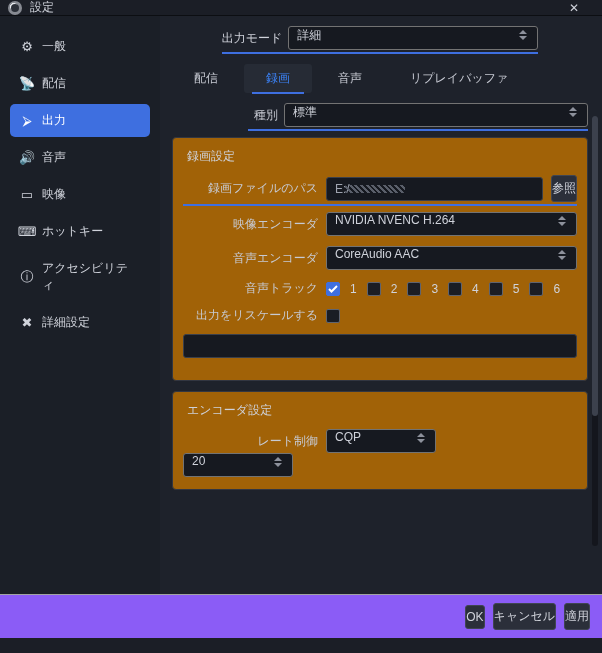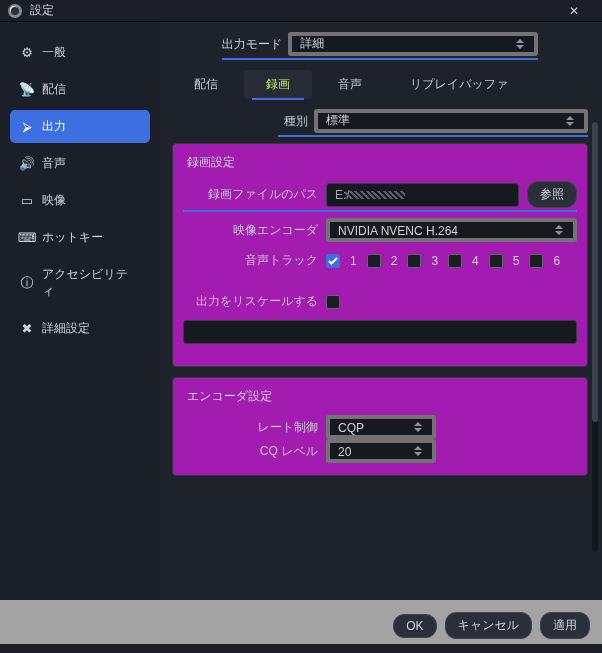--- a/index.html
+++ b/index.html
@@ -1,53 +1,53 @@
 <!DOCTYPE html>
 <html><head>
 <meta charset="utf-8">
 <style>
 *{box-sizing:border-box;margin:0;padding:0;font-family:"Meiryo","Yu Gothic",sans-serif}
 body{width:602px;height:653px;background:#1b1e26;color:#d0d3db;font-size:12px;overflow:hidden}
-.titlebar{height:22px;background:#1b1e26;display:flex;align-items:center;padding:0 8px;border-bottom:1px solid #0c0e12}
+.titlebar{height:16px;background:#1b1e26;display:flex;align-items:center;padding:0 8px;border-bottom:1px solid #0c0e12}
 .tb-logo{width:14px;height:14px;border-radius:50%;background:radial-gradient(circle at 40% 40%,#e7e9ee 30%,#878a92 31%);margin-right:8px;position:relative}
 .tb-logo:after{content:"";position:absolute;inset:3px;border-radius:50%;background:#2b2f38}
 .tb-title{flex:1;color:#cfd2da}
 .tb-close{width:40px;height:28px;display:flex;align-items:center;justify-content:center;color:#cfd2da;cursor:pointer}
 .main{display:flex;height:578px;background:#1e222b}
 .sidebar{width:160px;background:#1b1f27;padding:14px 10px}
 .side-item{display:flex;align-items:center;gap:8px;padding:8px 10px;border-radius:5px;margin-bottom:4px;color:#d0d3db;cursor:pointer}
 .side-item.active{background:#3e6fe0;color:#fff}
 .side-ico{width:14px;height:14px;display:flex;align-items:center;justify-content:center;font-size:13px}
 .content{flex:1;display:flex;flex-direction:column;padding:10px 14px 0 12px;gap:10px}
 .row{display:flex;align-items:center;gap:8px}
 .row .lab{flex:0 0 135px;text-align:right;color:#c7cad3}
-.select{flex:1;background:#161920;border:4px solid #737373;border-radius:3px;height:24px;display:flex;align-items:flex-end;padding:0 8px;position:relative;color:#cfd2da}
+.select{flex:1;background:#161920;border:1px solid #737373;border-radius:3px;height:24px;display:flex;align-items:flex-start;padding:0 8px;position:relative;color:#cfd2da}
 .select.dis{color:#6b707c}
 .select .sp{position:absolute;right:6px;top:3px;width:12px;display:flex;flex-direction:column;gap:2px}
 .select .sp:before,.select .sp:after{content:"";width:0;height:0;border-left:4px solid transparent;border-right:4px solid transparent}
 .select .sp:before{border-bottom:4px solid #8d919c}
 .select .sp:after{border-top:4px solid #8d919c}
 .select .dn{position:absolute;right:8px;top:9px;width:0;height:0;border-left:4px solid transparent;border-right:4px solid transparent;border-top:5px solid #8d919c}
 .tabs{display:flex;gap:4px;margin-top:4px}
 .tab{padding:6px 22px;color:#c7cad3;border-radius:3px;cursor:pointer;position:relative}
-.tab.active{background:#262b35;color:#bef264}
+.tab.active{background:#262b35;color:#3b82f6}
 .tab.active:after{content:"";position:absolute;left:8px;right:8px;bottom:-1px;height:2px;background:#3e6fe0}
-.sec{background:#a21caf;border:1px solid #323641;border-radius:4px;padding:10px 10px 12px}
+.sec{background:#a16207;border:1px solid #323641;border-radius:4px;padding:10px 10px 12px}
 .sec-title{color:#cfd2da;margin-bottom:10px;margin-left:4px}
 .input{flex:1;background:#161920;border:1px solid #3a3f4a;border-radius:3px;height:24px;display:flex;align-items:center;padding:0 8px;color:#9fa4b0}
-.btn{background:#2b2f3a;border:1px solid #404552;padding:4px 12px;border-radius:11px;color:#d0d3db;cursor:pointer}
+.btn{background:#2b2f3a;border:1px solid #404552;padding:4px 0;border-radius:3px;color:#d0d3db;cursor:pointer}
 .cb{width:14px;height:14px;border:1px solid #5f6470;border-radius:2px;display:inline-flex;align-items:center;justify-content:center;background:#1a1d24}
 .cb.on{background:#3e6fe0;border-color:#3e6fe0}
 .cb.on svg{display:block}
 .cb svg{display:none}
 .cbrow{display:flex;align-items:center;gap:6px}
 .tracks{display:flex;gap:10px;align-items:center}
 .scroll{position:absolute;right:4px;top:100px;width:6px;height:430px;background:#14161d;border-radius:3px}
 .scroll .th{position:absolute;top:0;width:6px;height:300px;background:#3c414d;border-radius:3px}
-.footer{height:44px;background:#a3a3a3;display:flex;align-items:center;justify-content:flex-end;gap:8px;padding:0 12px;border-top:7px solid #a3a3a3}
+.footer{height:44px;background:#8b5cf6;display:flex;align-items:center;justify-content:flex-end;gap:8px;padding:0 12px;border-top:1px solid #a3a3a3}
 .relctr{position:relative}
 .underline-pair{position:relative}
 .underline-pair:after{content:"";position:absolute;left:0;bottom:-4px;height:2px;background:#3e6fe0;right:0}
 .mask{position:relative}
 .mask:after{content:"";position:absolute;left:18px;top:50%;transform:translateY(-50%);width:60px;height:8px;background:repeating-linear-gradient(45deg,#5a5f6a 0 2px,transparent 2px 4px);border-radius:2px}
 </style>
 </head>
 <body>
 
 <div class="titlebar">
@@ -106,21 +106,21 @@
     </div>
 
     <div class="tabs">
       <div class="tab">配信</div>
       <div class="tab active">録画</div>
       <div class="tab">音声</div>
       <div class="tab">リプレイバッファ</div>
     </div>
 
     <div class="row" style="justify-content:center;position:relative">
-      <div class="underline-pair" style="display:flex;gap:6px;align-items:center;width:100%;justify-content:flex-start;margin-left:106px">
+      <div class="underline-pair" style="display:flex;gap:6px;align-items:center;width:100%;justify-content:flex-start;margin-left:76px">
         <span class="lab" style="flex:0 0 30px">種別</span>
         <div class="select" style="flex:1">
             <span>標準</span>
             <span class="sp"></span>
           </div>
       </div>
     </div>
 
     <div class="sec">
       <div class="sec-title">録画設定</div>
@@ -136,22 +136,29 @@
 
 
       <div class="row" style="margin-bottom:10px">
         <span class="lab">映像エンコーダ</span>
         <div class="select">
             <span>NVIDIA NVENC H.264</span>
             <span class="sp"></span>
           </div>
       </div>
 
-
-      <div class="row" style="margin-bottom:24px">
+      <div class="row" style="margin-bottom:10px">
+        <span class="lab">音声エンコーダ</span>
+        <div class="select">
+            <span>CoreAudio AAC</span>
+            <span class="sp"></span>
+          </div>
+      </div>
+
+      <div class="row" style="margin-bottom:10px">
         <span class="lab">音声トラック</span>
         <div class="tracks">
           <span class="cb on">
               <svg width="10" height="10" viewBox="0 0 10 10">
                 <path d="M1 5l2.5 2.5L9 2" stroke="#fff" stroke-width="2" fill="none"></path>
               </svg>
             </span>
             <span>1</span>
           <span class="cb"></span>
             <span>2</span>
@@ -180,21 +187,20 @@
     <div class="sec">
       <div class="sec-title">エンコーダ設定</div>
       <div class="row" style="">
         <span class="lab">レート制御</span>
         <div class="select" style="width:110px;flex:0 0 110px">
             <span>CQP</span>
             <span class="sp"></span>
           </div>
       </div>
       <div class="row">
-        <span class="lab">CQ レベル</span>
         <div class="select" style="width:110px;flex:0 0 110px">
             <span>20</span>
             <span class="sp"></span>
           </div>
       </div>
     </div>
   </div>
 
   <div class="scroll">
       <div class="th"></div>

